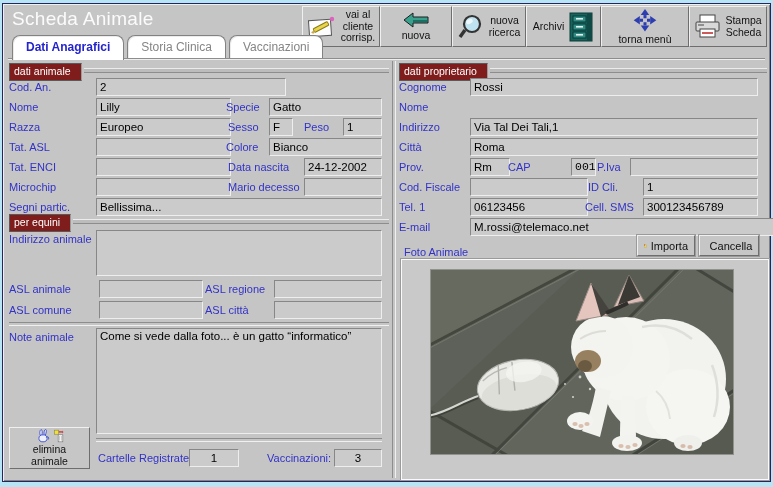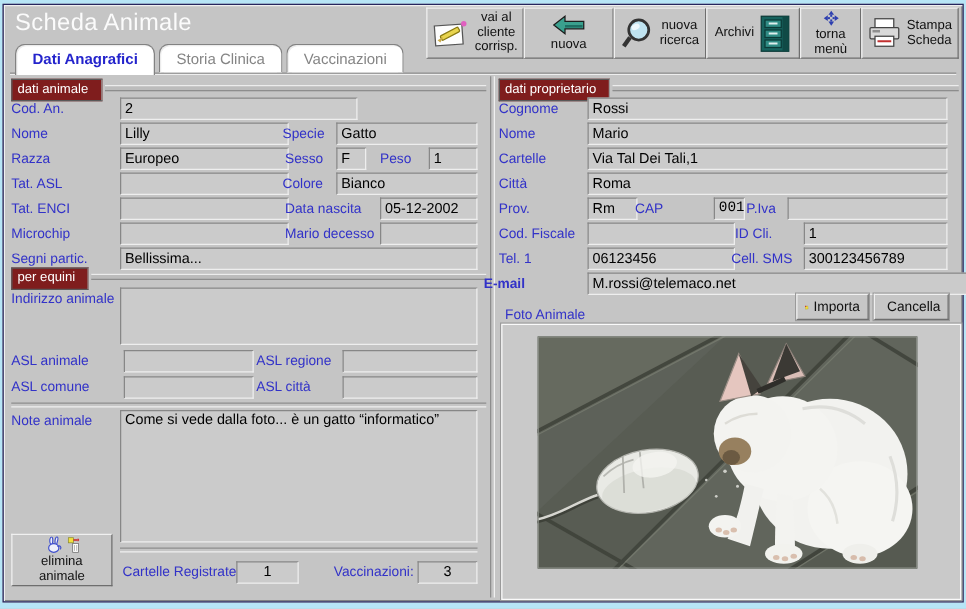--- a/index.html
+++ b/index.html
@@ -118,21 +118,21 @@
         <rect x="2" y="1" width="22" height="28" fill="#17635e" stroke="#0b3a37"></rect>
         <rect x="19" y="1" width="5" height="28" fill="#0f4a46"></rect>
         <rect x="5" y="4" width="13" height="6" fill="#2f8b84" stroke="#0b3a37"></rect>
         <rect x="5" y="12" width="13" height="6" fill="#2f8b84" stroke="#0b3a37"></rect>
         <rect x="5" y="20" width="13" height="6" fill="#2f8b84" stroke="#0b3a37"></rect>
         <rect x="8" y="6" width="7" height="1.6" fill="#dff0ee"></rect>
         <rect x="8" y="14" width="7" height="1.6" fill="#dff0ee"></rect>
         <rect x="8" y="22" width="7" height="1.6" fill="#dff0ee"></rect>
       </svg>
     </button>
-    <button class="tbtn col" style="width:49px">
+    <button class="tbtn col" style="width:88px">
       <svg width="26" height="26" viewBox="0 0 26 26">
         <g fill="#2d3fb0">
           <polygon points="13,1 8.5,7.5 17.5,7.5"></polygon>
             <rect x="11.4" y="7.5" width="3.2" height="3.4"></rect>
           <polygon points="13,25 8.5,18.5 17.5,18.5"></polygon>
             <rect x="11.4" y="15.1" width="3.2" height="3.4"></rect>
           <polygon points="1,13 7.5,8.5 7.5,17.5"></polygon>
             <rect x="7.5" y="11.4" width="3.4" height="3.2"></rect>
           <polygon points="25,13 18.5,8.5 18.5,17.5"></polygon>
             <rect x="15.1" y="11.4" width="3.4" height="3.2"></rect>
@@ -181,21 +181,21 @@
   <div class="inp" style="left:340px;top:114px;width:39px;">1</div>
 
   <div class="lbl" style="left:6px;top:134px;width:84px;">Tat. ASL</div>
   <div class="inp" style="left:93px;top:134px;width:135px;"></div>
   <div class="lbl" style="left:223px;top:134px;width:40px;">Colore</div>
   <div class="inp" style="left:266px;top:134px;width:113px;">Bianco</div>
 
   <div class="lbl" style="left:6px;top:154px;width:84px;">Tat. ENCI</div>
   <div class="inp" style="left:93px;top:154px;width:135px;"></div>
   <div class="lbl" style="left:225px;top:154px;width:72px;">Data nascita</div>
-  <div class="inp" style="left:301px;top:154px;width:78px;">05-12-2002</div>
+  <div class="inp" style="left:301px;top:154px;width:78px;">24-12-2002</div>
 
   <div class="lbl" style="left:6px;top:174px;width:84px;">Microchip</div>
   <div class="inp" style="left:93px;top:174px;width:135px;"></div>
   <div class="lbl" style="left:225px;top:174px;width:72px;">Mario decesso</div>
   <div class="inp" style="left:301px;top:174px;width:78px;"></div>
 
   <div class="lbl" style="left:6px;top:194px;width:84px;">Segni partic.</div>
   <div class="inp" style="left:93px;top:194px;width:286px;">Bellissima...</div>
 
   <div class="sect" style="left:6px;top:210px;width:380px;">
@@ -250,23 +250,22 @@
 
   <div class="sect" style="left:396px;top:59px;width:368px;">
     <span class="box">dati proprietario</span>
     <span class="ridge"></span>
   </div>
 
   <div class="lbl" style="left:396px;top:74px;width:66px;">Cognome</div>
   <div class="inp" style="left:467px;top:74px;width:288px;">Rossi</div>
 
   <div class="lbl" style="left:396px;top:94px;width:66px;">Nome</div>
-  <div class="inp" style="left:467px;top:94px;width:288px;">Mario</div>
-
-  <div class="lbl" style="left:396px;top:114px;width:66px;">Cartelle</div>
+
+  <div class="lbl" style="left:396px;top:114px;width:66px;">Indirizzo</div>
   <div class="inp" style="left:467px;top:114px;width:288px;">Via Tal Dei Tali,1</div>
 
   <div class="lbl" style="left:396px;top:134px;width:66px;">Città</div>
   <div class="inp" style="left:467px;top:134px;width:288px;">Roma</div>
 
   <div class="lbl" style="left:396px;top:154px;width:66px;">Prov.</div>
   <div class="inp" style="left:467px;top:154px;width:40px;">Rm</div>
   <div class="lbl" style="left:505px;top:154px;width:40px;">CAP</div>
   <div class="inp" style="left:568px;top:154px;width:25px;font-family:Liberation Mono, monospace;">00100</div>
   <div class="lbl" style="left:594px;top:154px;width:30px;">P.Iva</div>
@@ -275,21 +274,21 @@
   <div class="lbl" style="left:396px;top:174px;width:66px;">Cod. Fiscale</div>
   <div class="inp" style="left:467px;top:174px;width:118px;"></div>
   <div class="lbl" style="left:585px;top:174px;width:52px;">ID Cli.</div>
   <div class="inp" style="left:640px;top:174px;width:115px;">1</div>
 
   <div class="lbl" style="left:396px;top:194px;width:66px;">Tel. 1</div>
   <div class="inp" style="left:467px;top:194px;width:118px;">06123456</div>
   <div class="lbl" style="left:582px;top:194px;width:55px;">Cell. SMS</div>
   <div class="inp" style="left:640px;top:194px;width:115px;">300123456789</div>
 
-  <div class="lbl" style="left:384px;top:214px;width:66px;font-weight:bold;">E-mail</div>
+  <div class="lbl" style="left:396px;top:214px;width:66px;">E-mail</div>
   <div class="inp" style="left:467px;top:214px;width:328px;">M.rossi@telemaco.net</div>
 
   <div class="lbl left" style="left:401px;top:239px;">Foto Animale</div>
 
   <button class="sbtn" style="left:634px;top:231px;width:58px;height:21px;">
     <svg width="13" height="14" viewBox="0 0 13 14">
       <rect x="1" y="2" width="11" height="11" fill="#f2df3d" stroke="#9a8a20" transform="rotate(-6 6.5 7.5)"></rect>
       <polygon points="0,0 7,1 1,6" fill="#cc2222"></polygon>
     </svg>
     <span>Importa</span>

